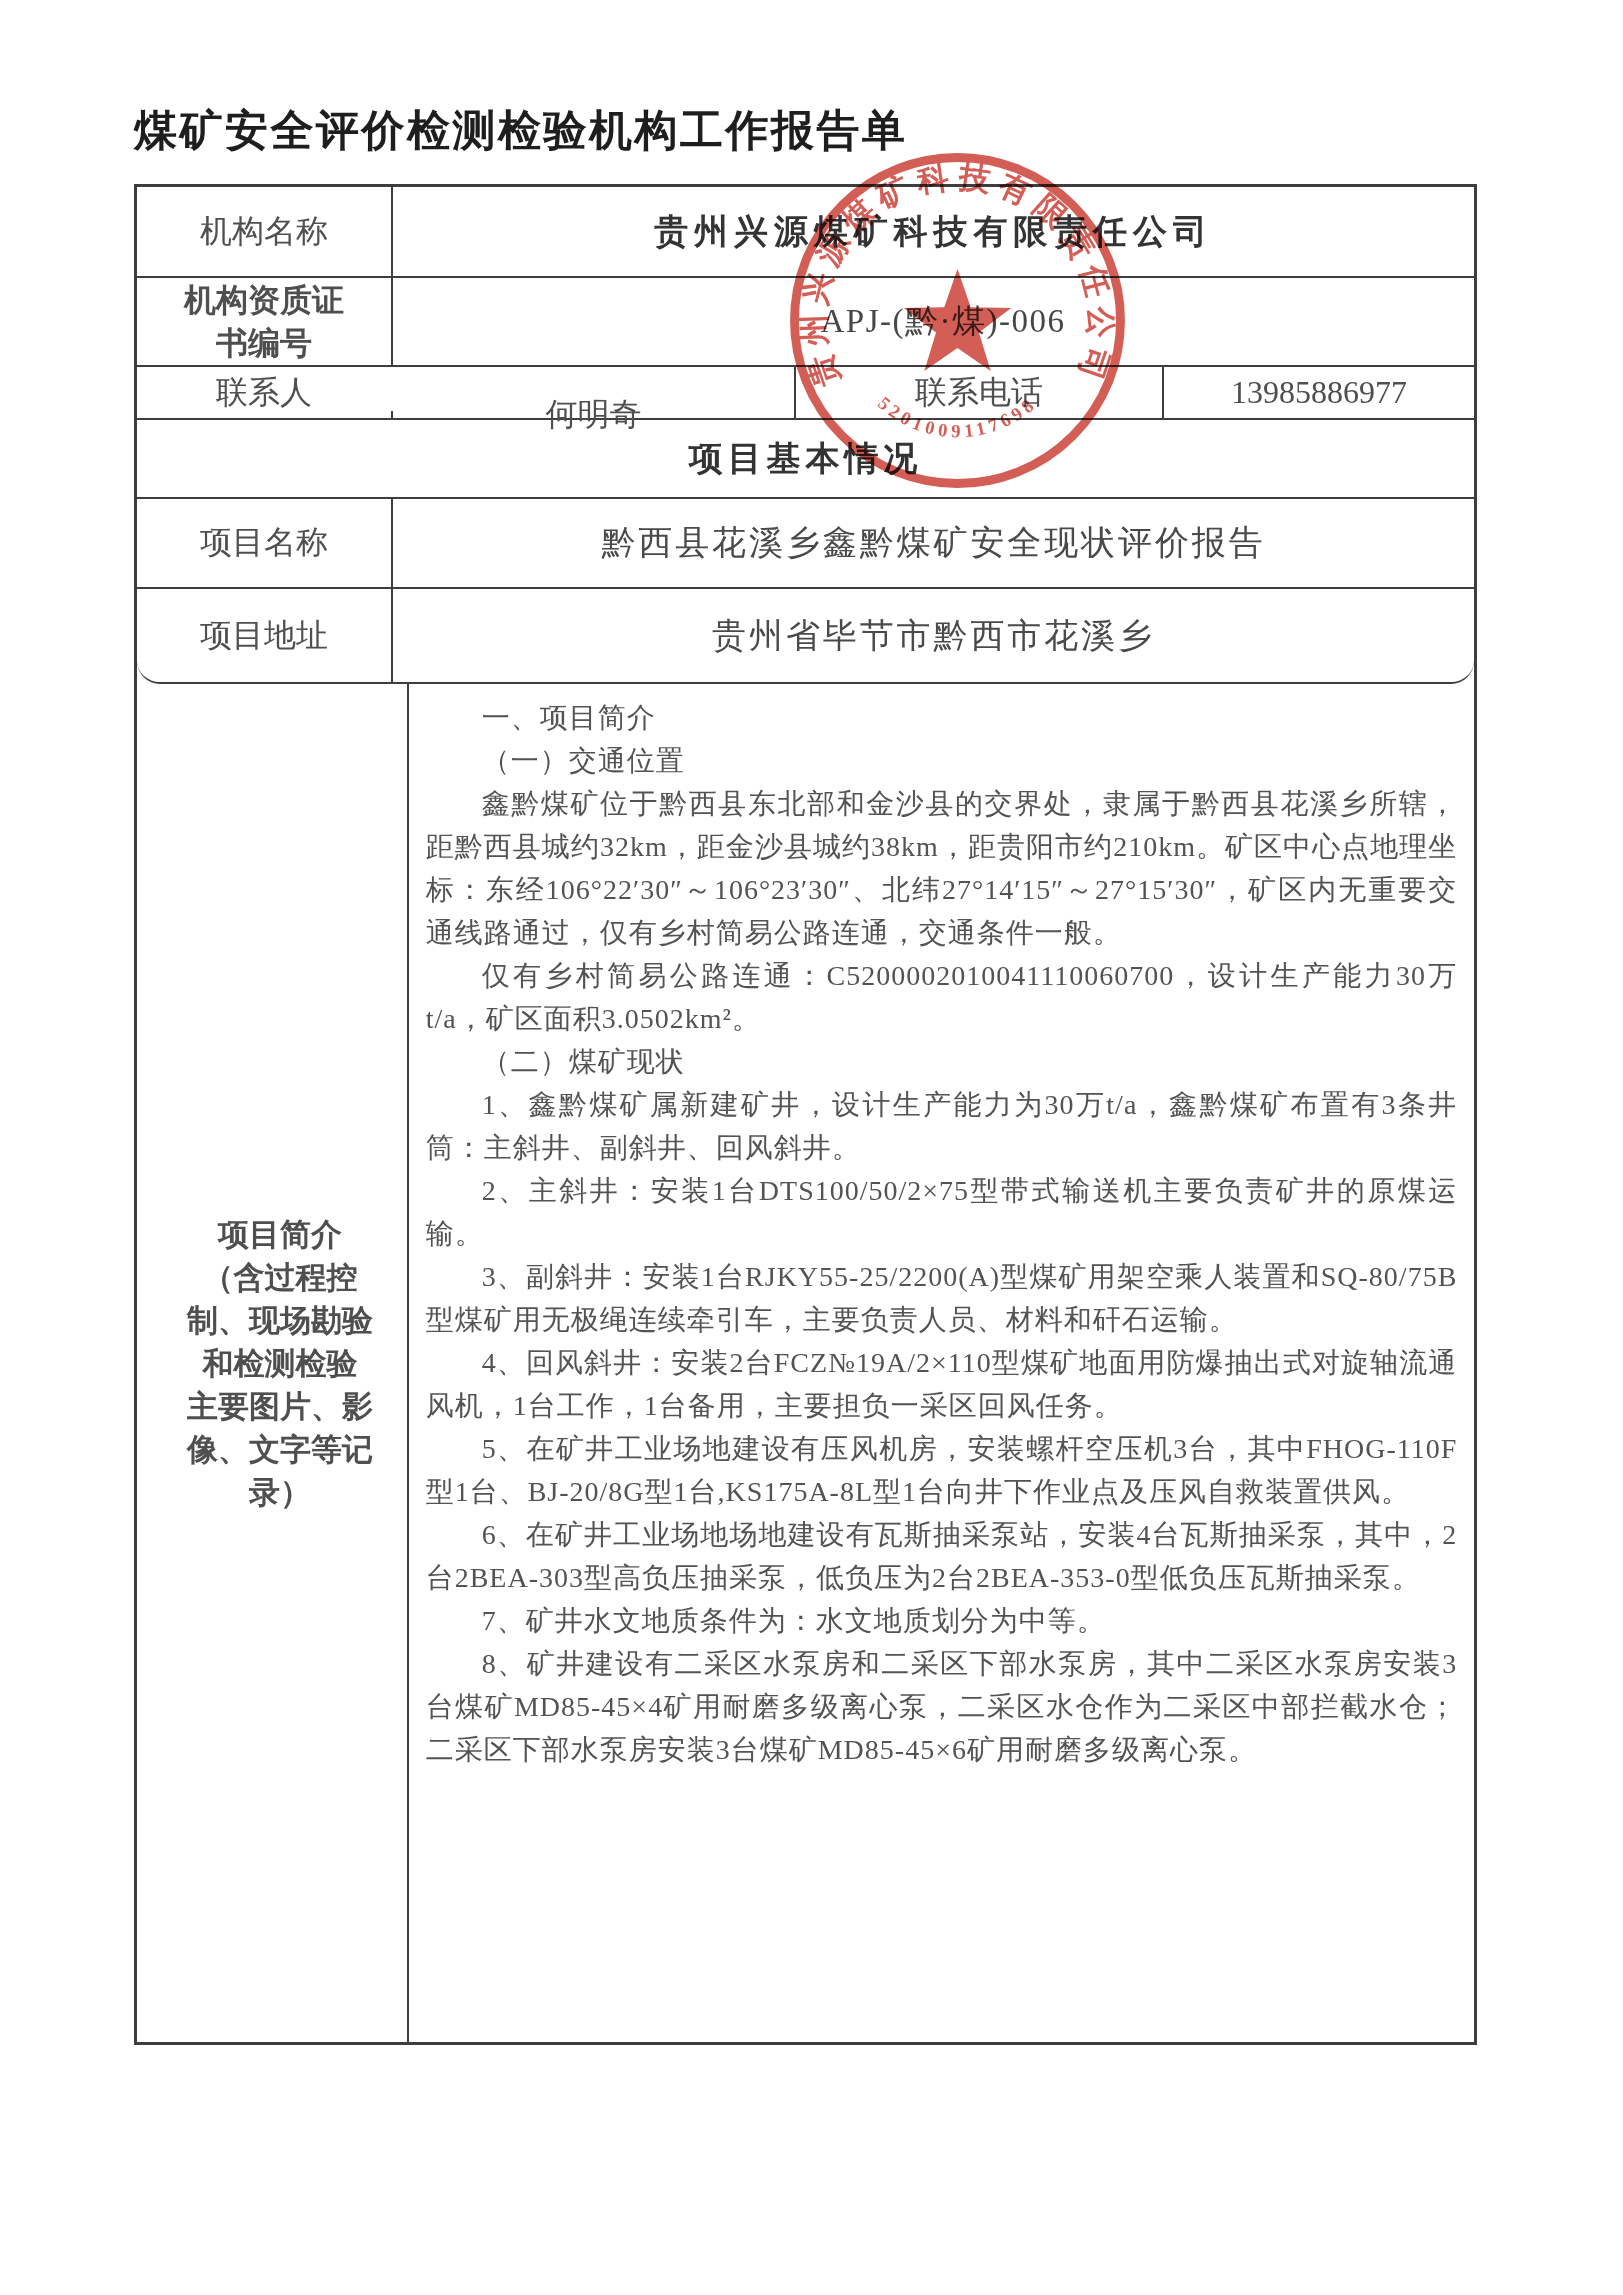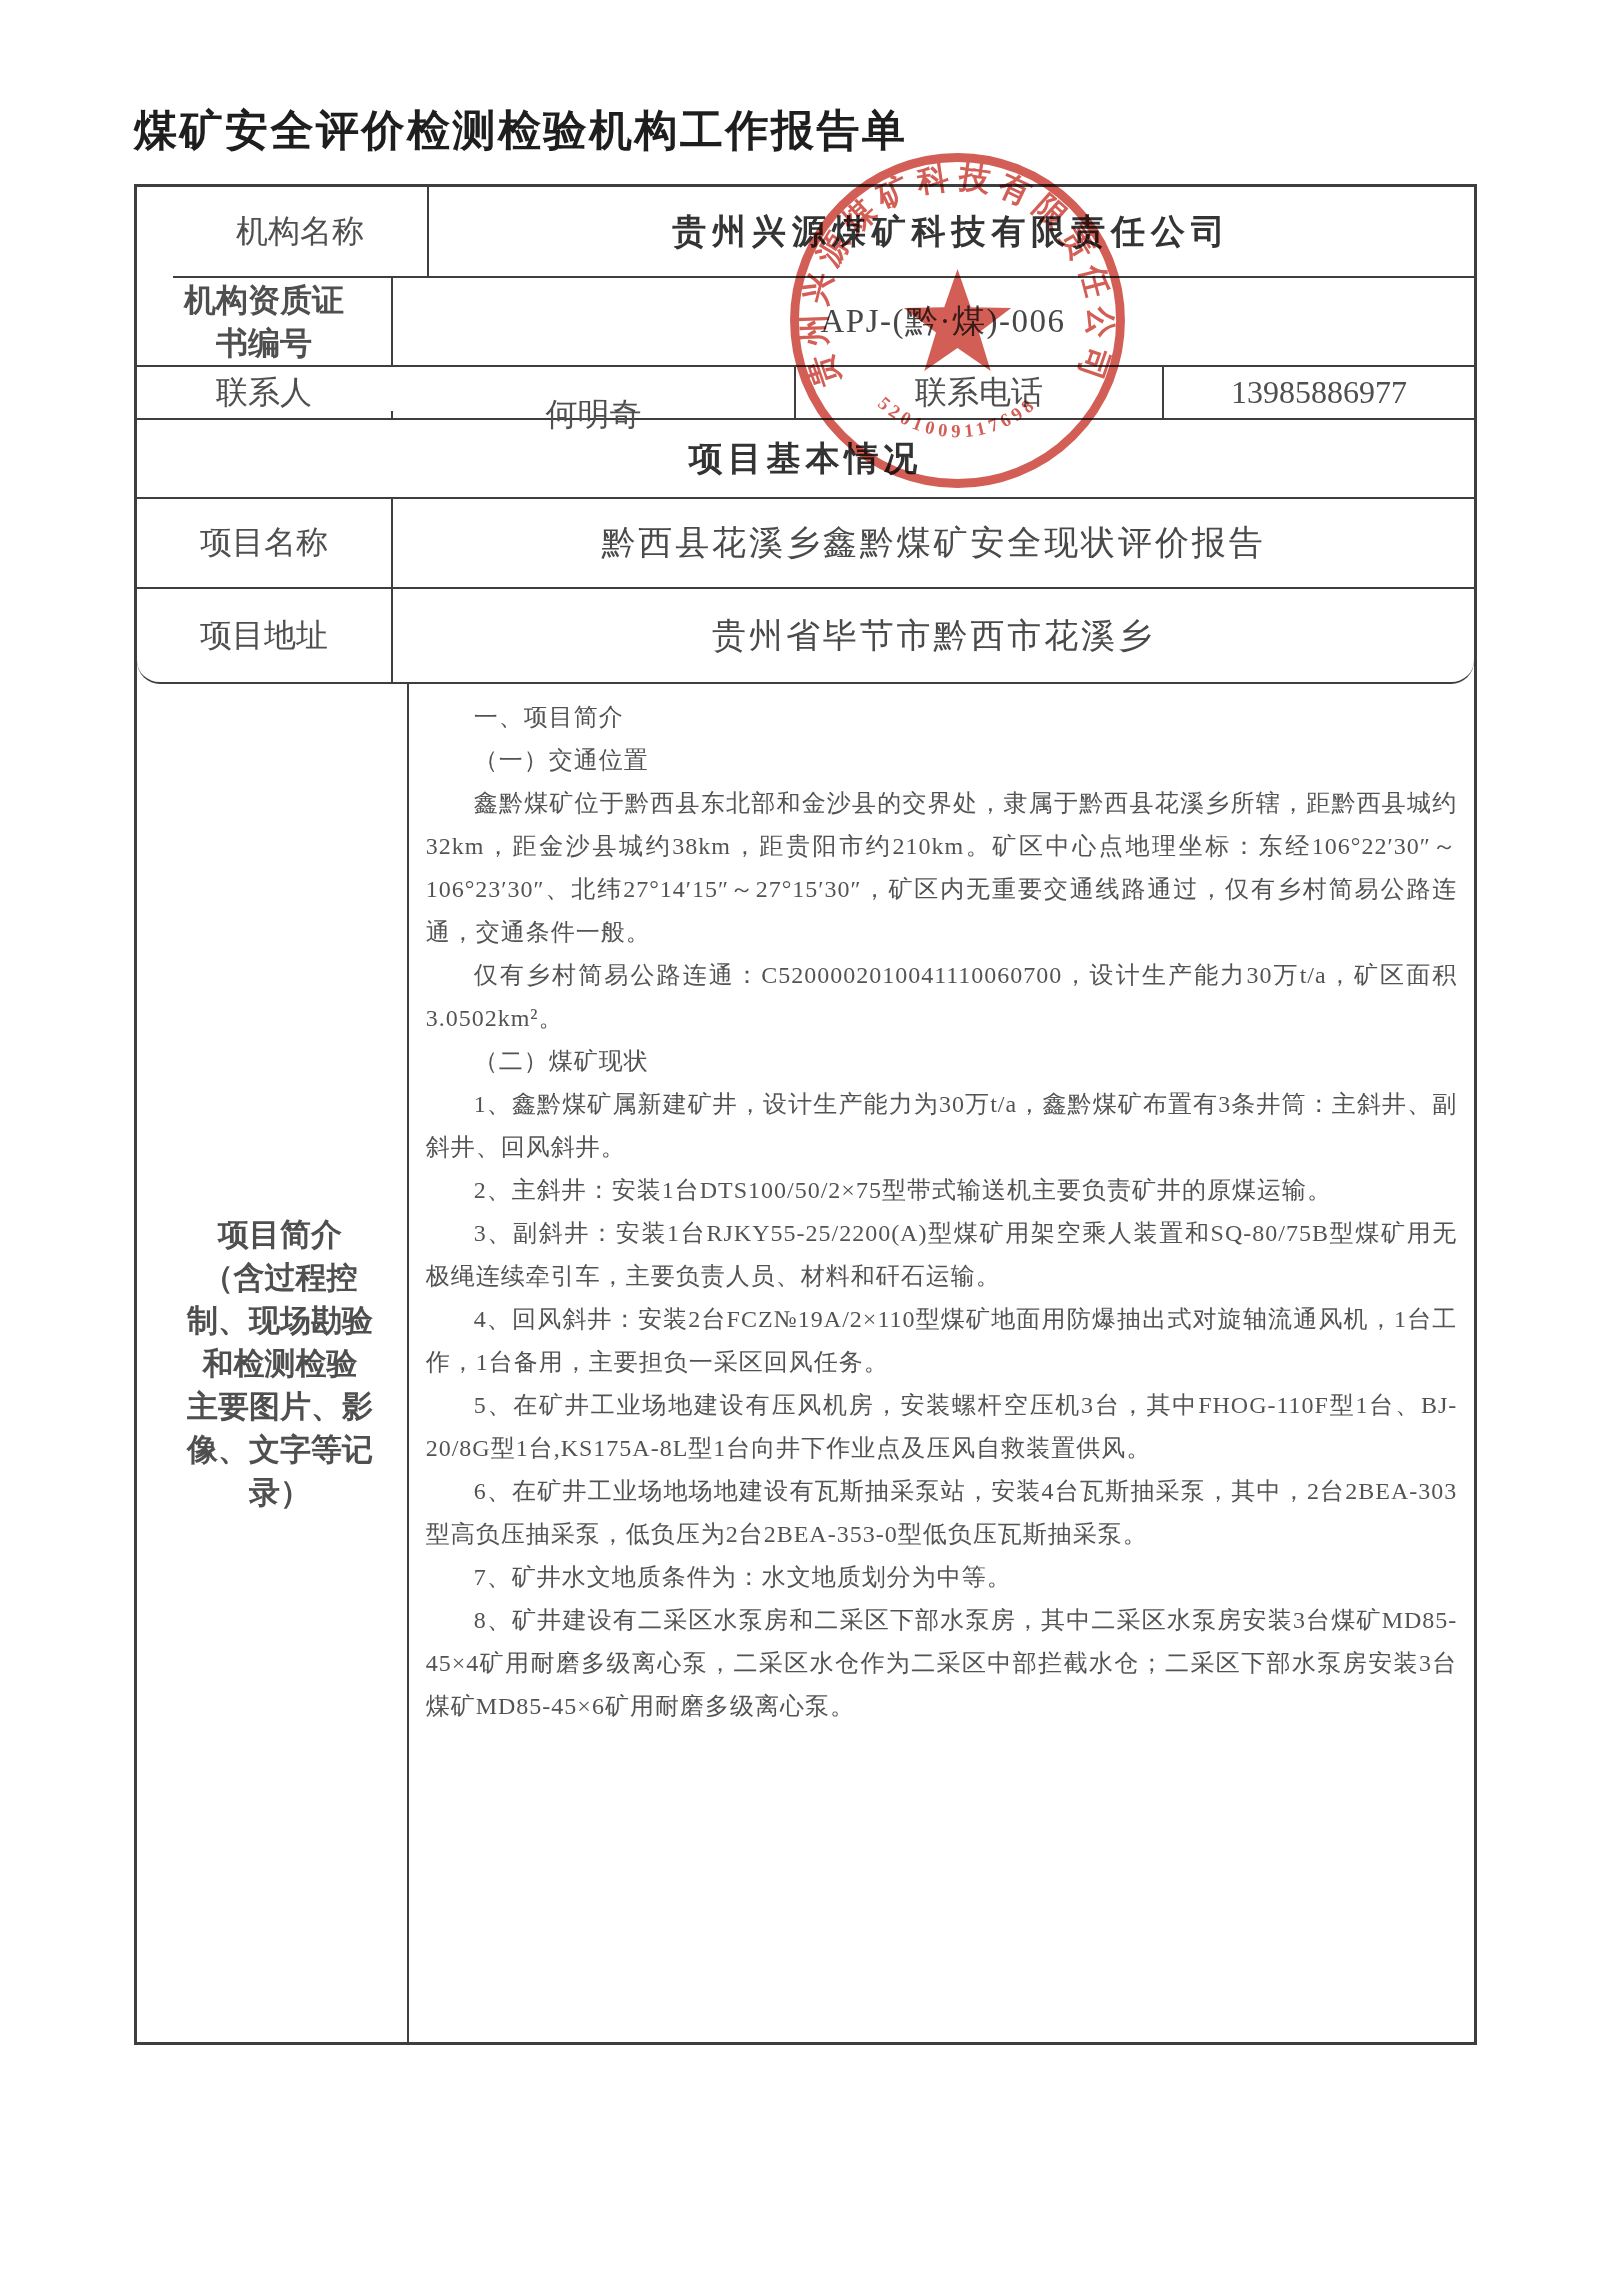--- a/index.html
+++ b/index.html
@@ -43,38 +43,38 @@
     display:flex; align-items:center; justify-content:center;
     border-left:2.9px solid #3e3e3e;
     font-size:32px;
     color:#4f4f4f;
     text-align:center;
   }
   .tcell.first { border-left:none; }
   .label-col { width:254px; flex:0 0 254px; }
   .value-col { flex:1 1 auto; }
   .prewrap { white-space:pre-line; line-height:43px;font-weight:bold; }
-  .r1 { height:91px;margin-left:36px; }
+  .r1 { height:91px; }
   .r2 { height:89px; }
   .r3 { height:53px; }
   .r4 { height:79px; }
   .r5 { height:90px; }
   .r6 { height:95px;border-radius:23px; }
   .org-value { font-weight:bold; color:#343434; font-size:34px; letter-spacing:5.9px; }
   .cert-value { font-size:33px; letter-spacing:1.5px; color:#474747;padding-left:19px; }
   .section-header { font-weight:bold; font-size:34px; letter-spacing:4.9px; color:#333333; }
   .pname-value { font-size:34px; letter-spacing:2.9px; color:#4a4a4a; }
   .c-name { width:403px; flex:0 0 403px;margin-top:44px; }
   .c-phone-label { width:368px; flex:0 0 368px; }
   .intro-label-cell { font-size:31px;margin-left:16px; }
   .intro-text-cell {
     display:block;
     padding:11.8px 16.7px 4.9px 16.7px;
     text-align:justify;
-    font-size:24px;
+    font-size:28px;
     line-height:43px;
     letter-spacing:1px;
     color:#535353;
   }
   .intro-text-cell p { margin:0; text-indent:2em; }
   .seal {
     position:absolute;
     left:766px; top:129px;
     width:383px; height:383px;
     opacity:0.8;

